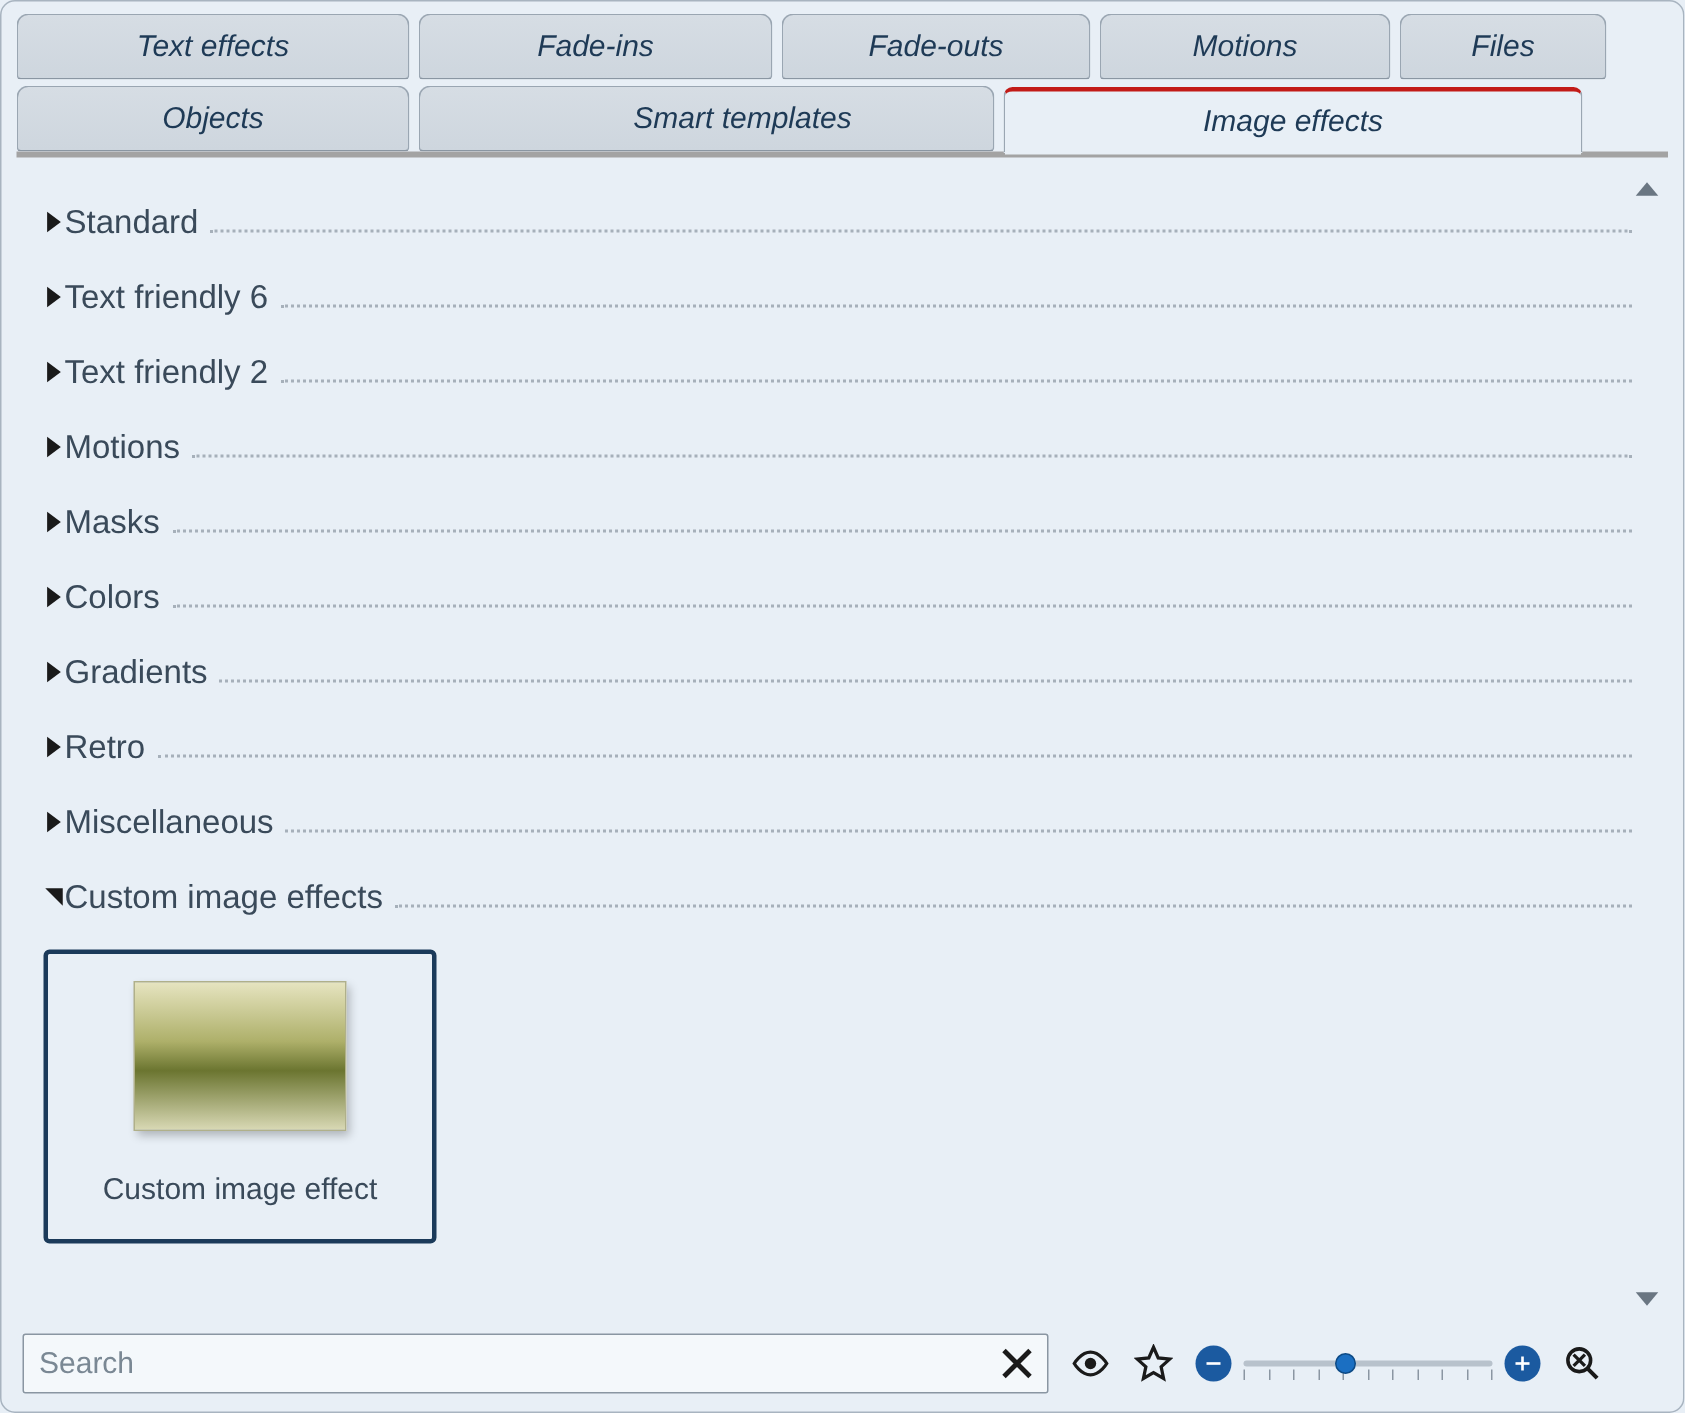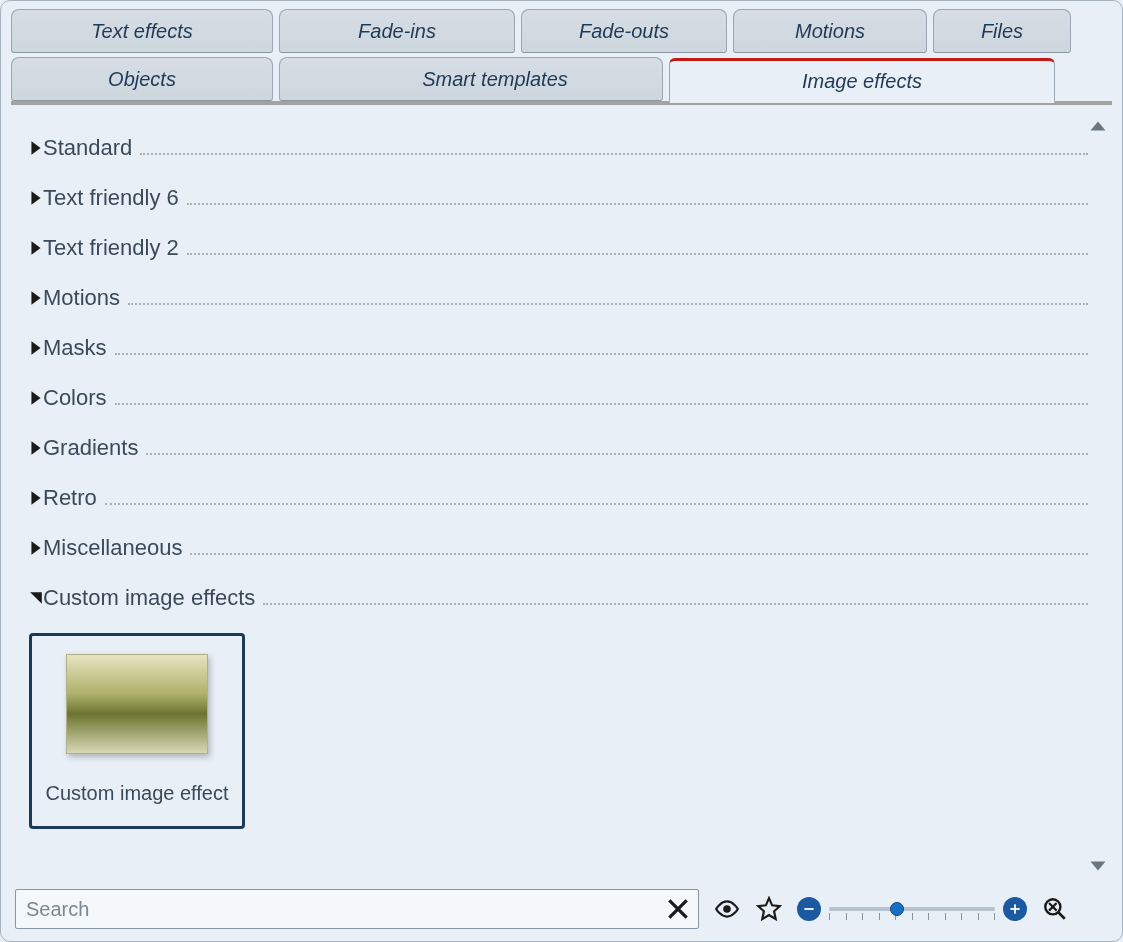--- a/index.html
+++ b/index.html
@@ -98,21 +98,21 @@
   margin-left:8px;
   position:relative;
   top:6px;
 }
 .thumbs{
   padding:10px 0 8px 4px;
   display:flex;
   gap:12px;
 }
 .thumb{
-  width:216px;
+  width:262px;
   height:196px;
   border:3px solid #1b3a5a;
   border-radius:4px;
   background:#e8eff6;
   display:flex;
   flex-direction:column;
   align-items:center;
   justify-content:flex-start;
   padding:18px 8px 4px 8px;
   cursor:pointer;

